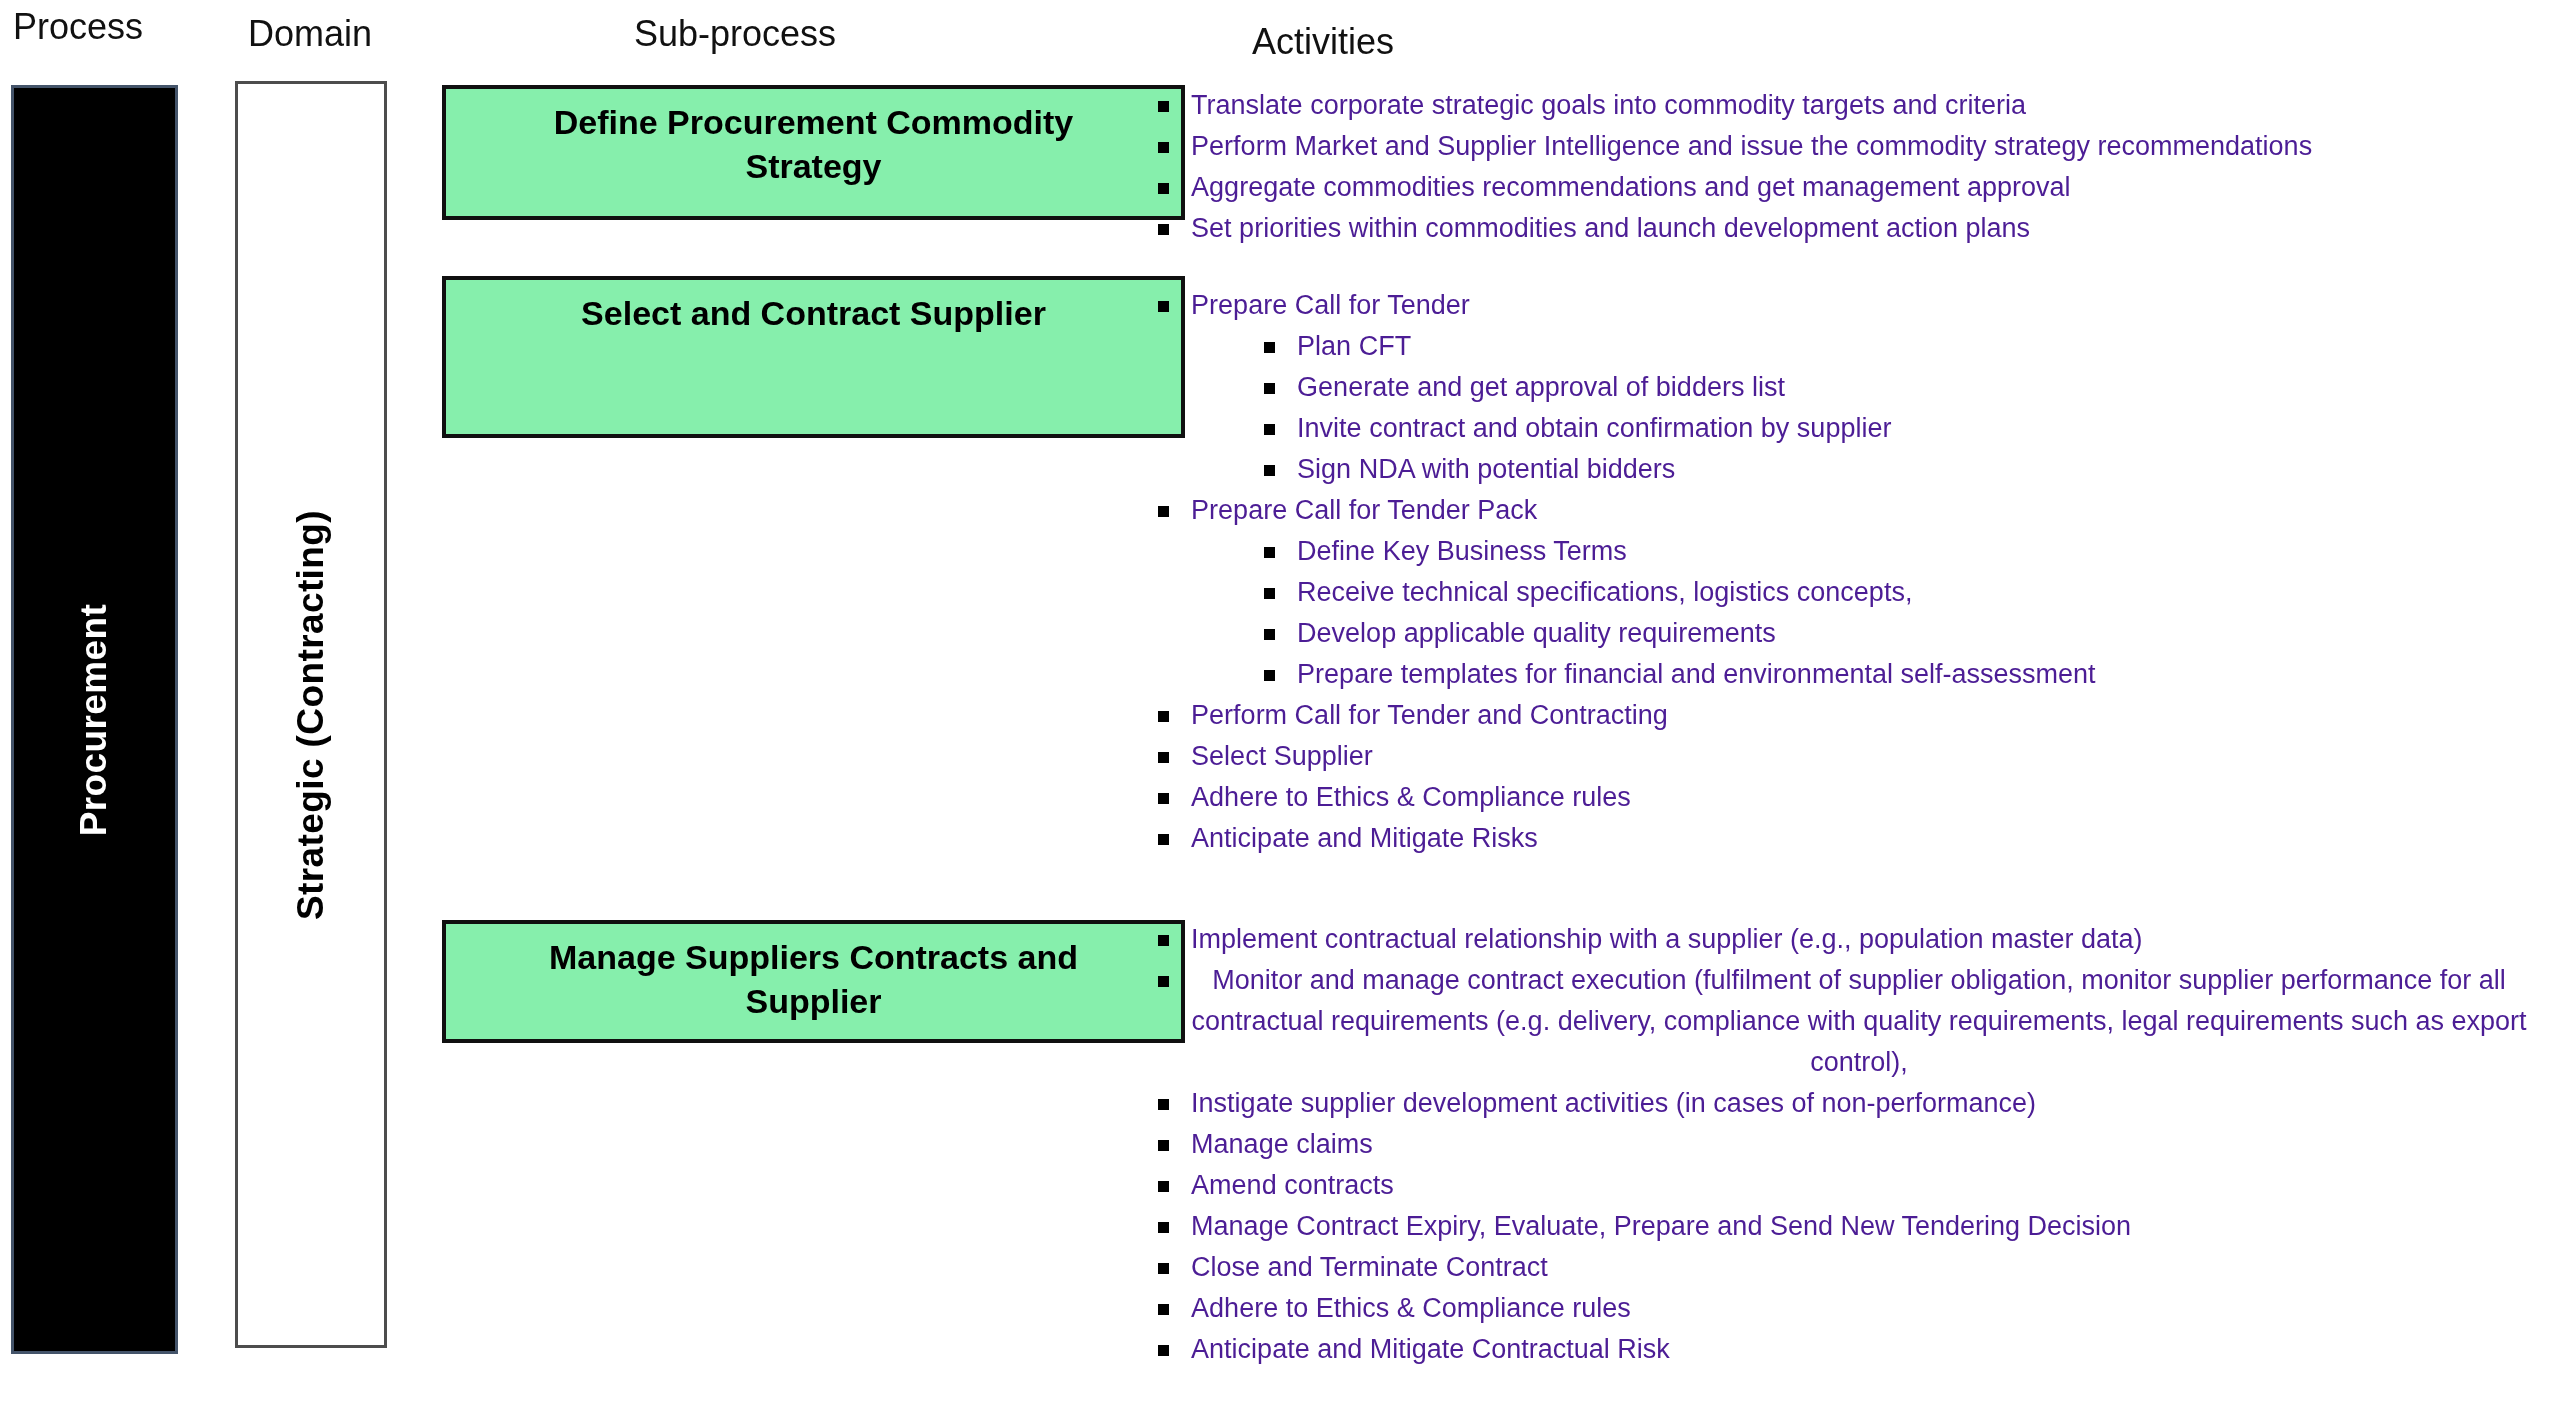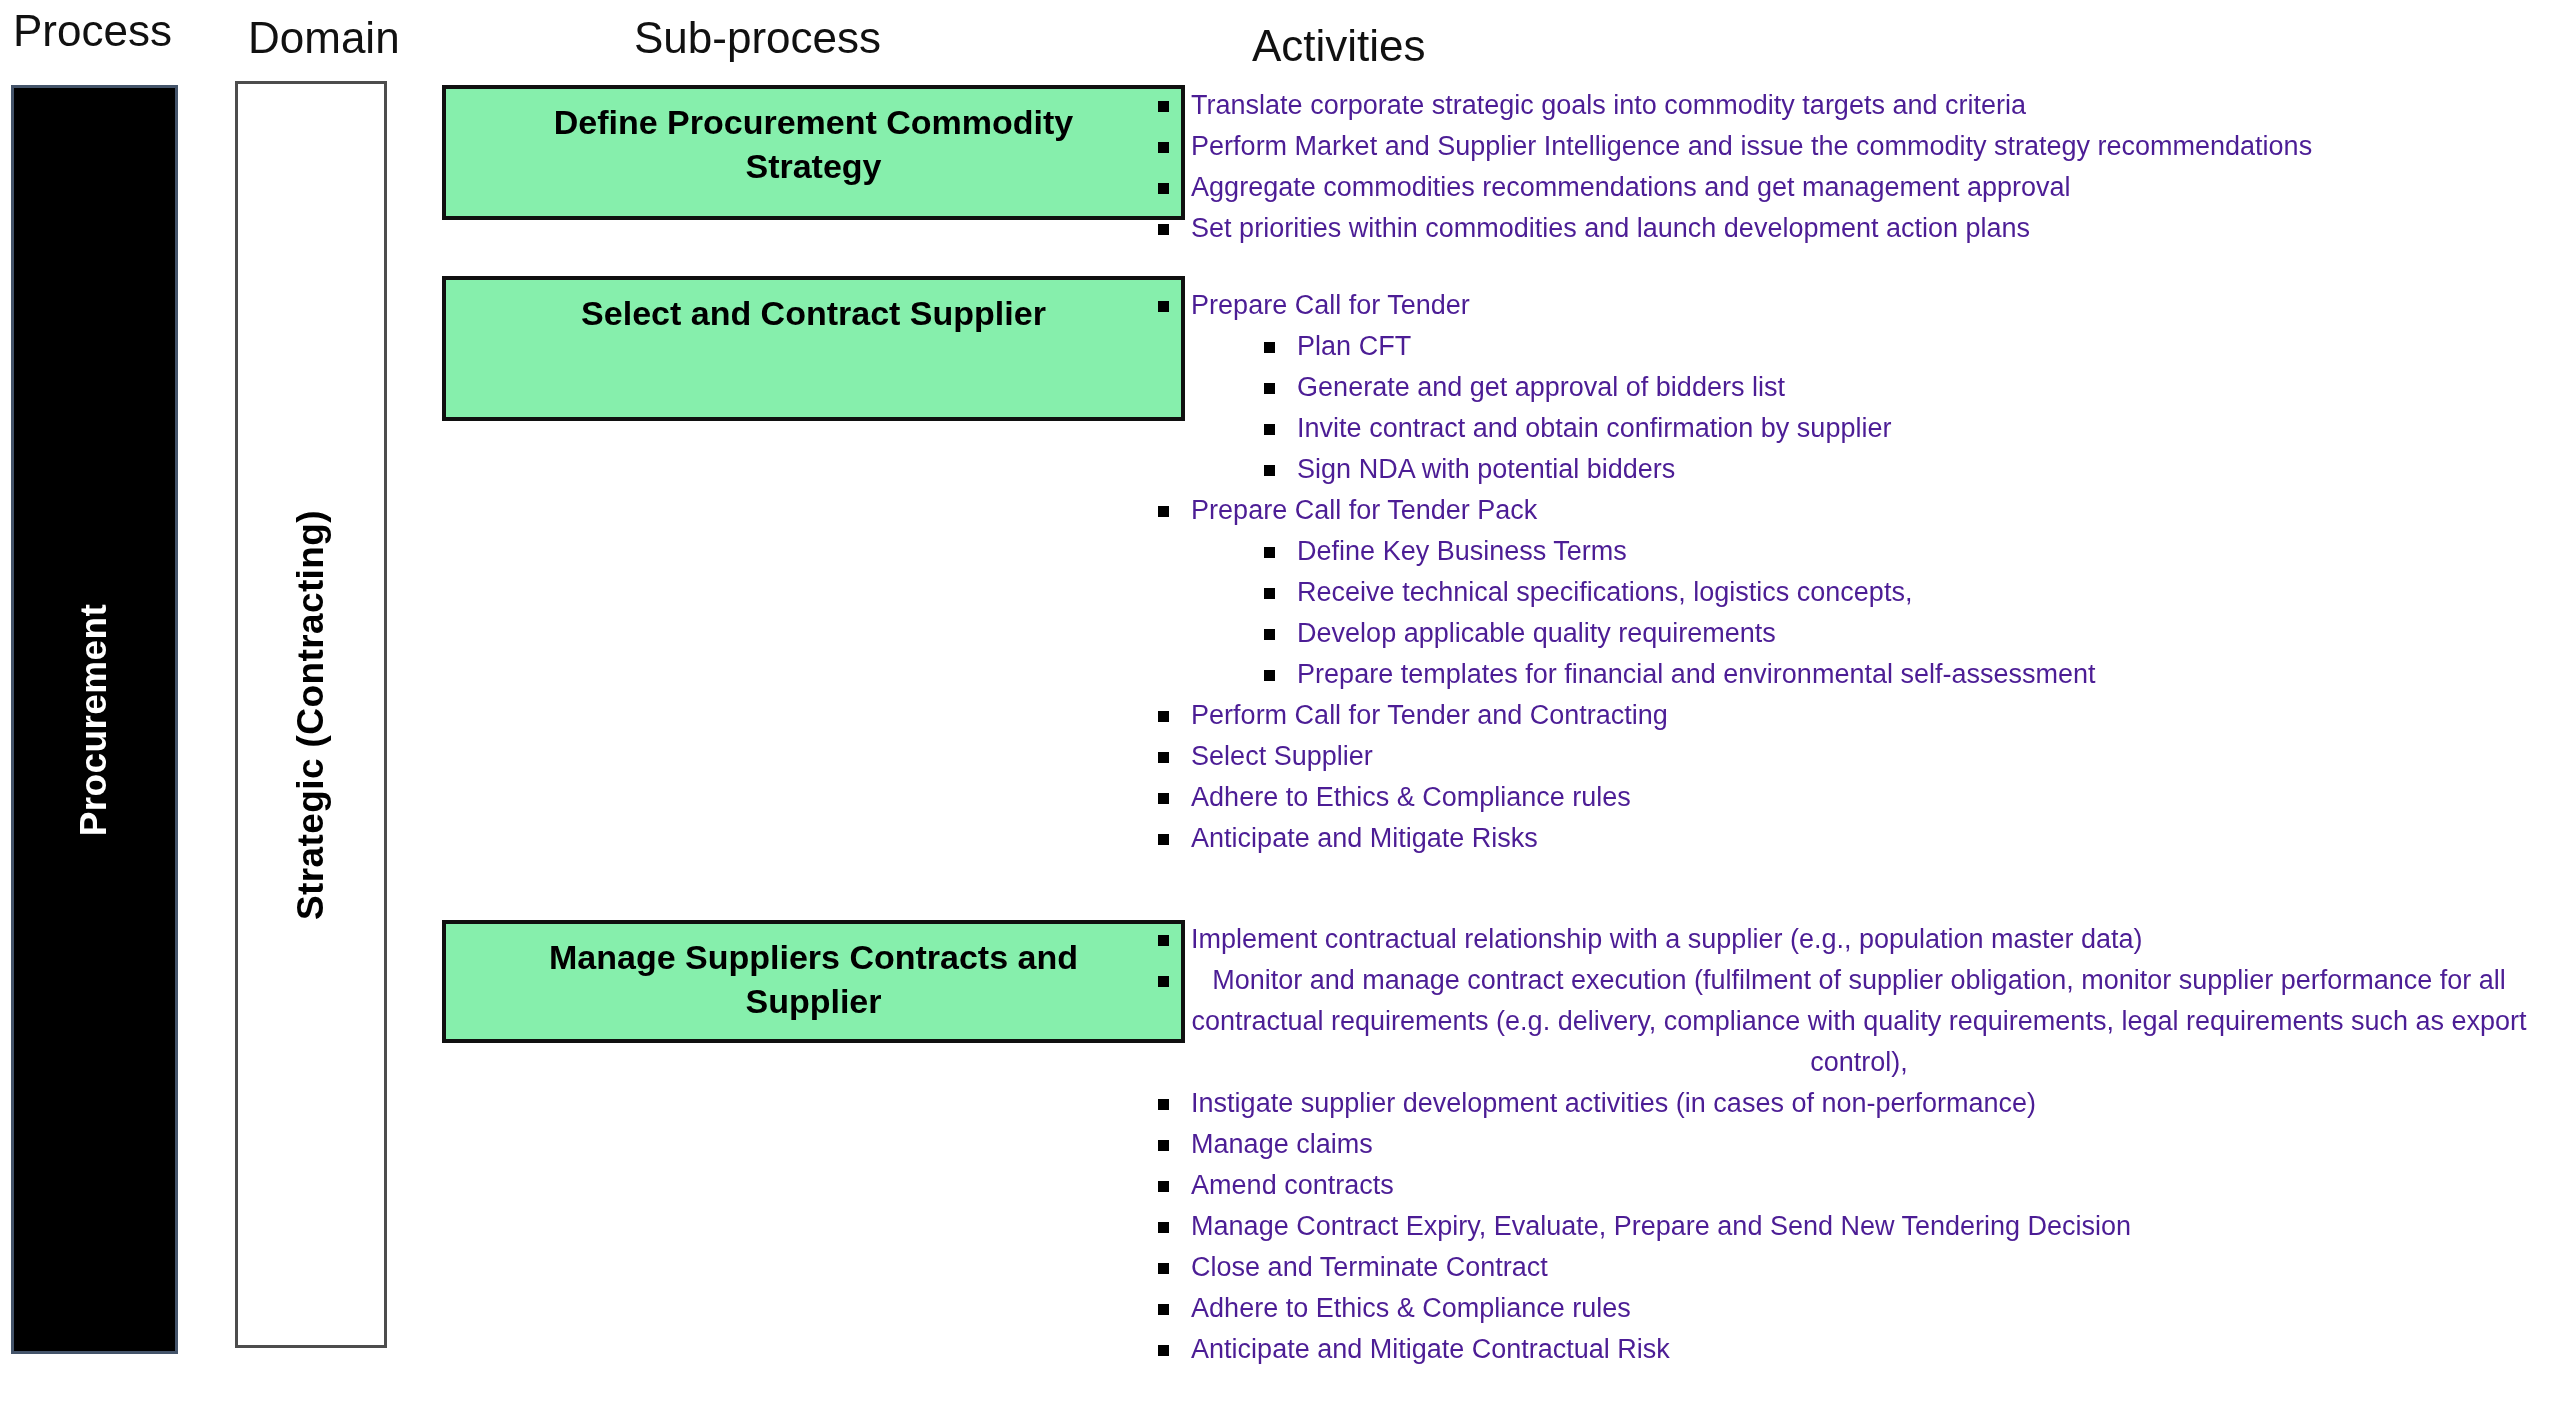--- a/index.html
+++ b/index.html
@@ -1,20 +1,20 @@
 <!DOCTYPE html>
 <html style="font-size:13px"><head>
 <meta charset="utf-8">
 <style>
   html,body{margin:0;padding:0;background:#ffffff;}
   .canvas{
     position:relative;width:2576px;height:1406px;background:#ffffff;
     font-family:"Liberation Sans",sans-serif;color:#000000;overflow:hidden;
   }
-  .col-hdr{position:absolute;font-size:44px;font-weight:400;color:#111;white-space:nowrap;}
+  .col-hdr{position:absolute;font-size:36px;font-weight:400;color:#111;white-space:nowrap;}
   .hdr-process{left:13px;top:6.4px;}
   .hdr-domain{left:248px;top:13px;}
   .hdr-subprocess{left:634px;top:13px;}
   .hdr-activities{left:1232px;top:21px;margin-left:20px;}
 
   .process-box{
     position:absolute;left:10.5px;top:85px;width:167px;height:1269px;
     background:#000000;border:3.2px solid #44546a;box-sizing:border-box;
     display:flex;align-items:center;justify-content:center;
   }
@@ -32,21 +32,21 @@
 
   .sp-box{
     position:absolute;left:442px;width:743px;
     background:#86efac;border:4px solid #101010;box-sizing:border-box;
     display:flex;justify-content:center;
     font-weight:bold;font-size:34px;line-height:44px;text-align:center;
     padding-top:11.3px;
   }
   .sp-box .sp-label{display:inline-block;max-width:564px;}
   .sp1{top:85px;height:135px;}
-  .sp2{top:276px;height:145px;}
+  .sp2{top:276px;height:162px;}
   .sp3{top:920px;height:123px;}
 
   .act-group{position:absolute;left:1158px;width:1369px;font-size:27px;line-height:41px;color:#4c1d95;}
   .g1{top:85px;}
   .g2{top:285px;}
   .g3{top:919px;text-align:center;}
   .act-group ul{list-style:none;margin:0;padding:0;}
   .act-group li{display:flex;align-items:flex-start;}
   .bullet{flex:0 0 auto;width:10.5px;height:10.5px;background:#000000;margin-top:16px;}
   .act-group li .txt{margin-left:22.6px;}

